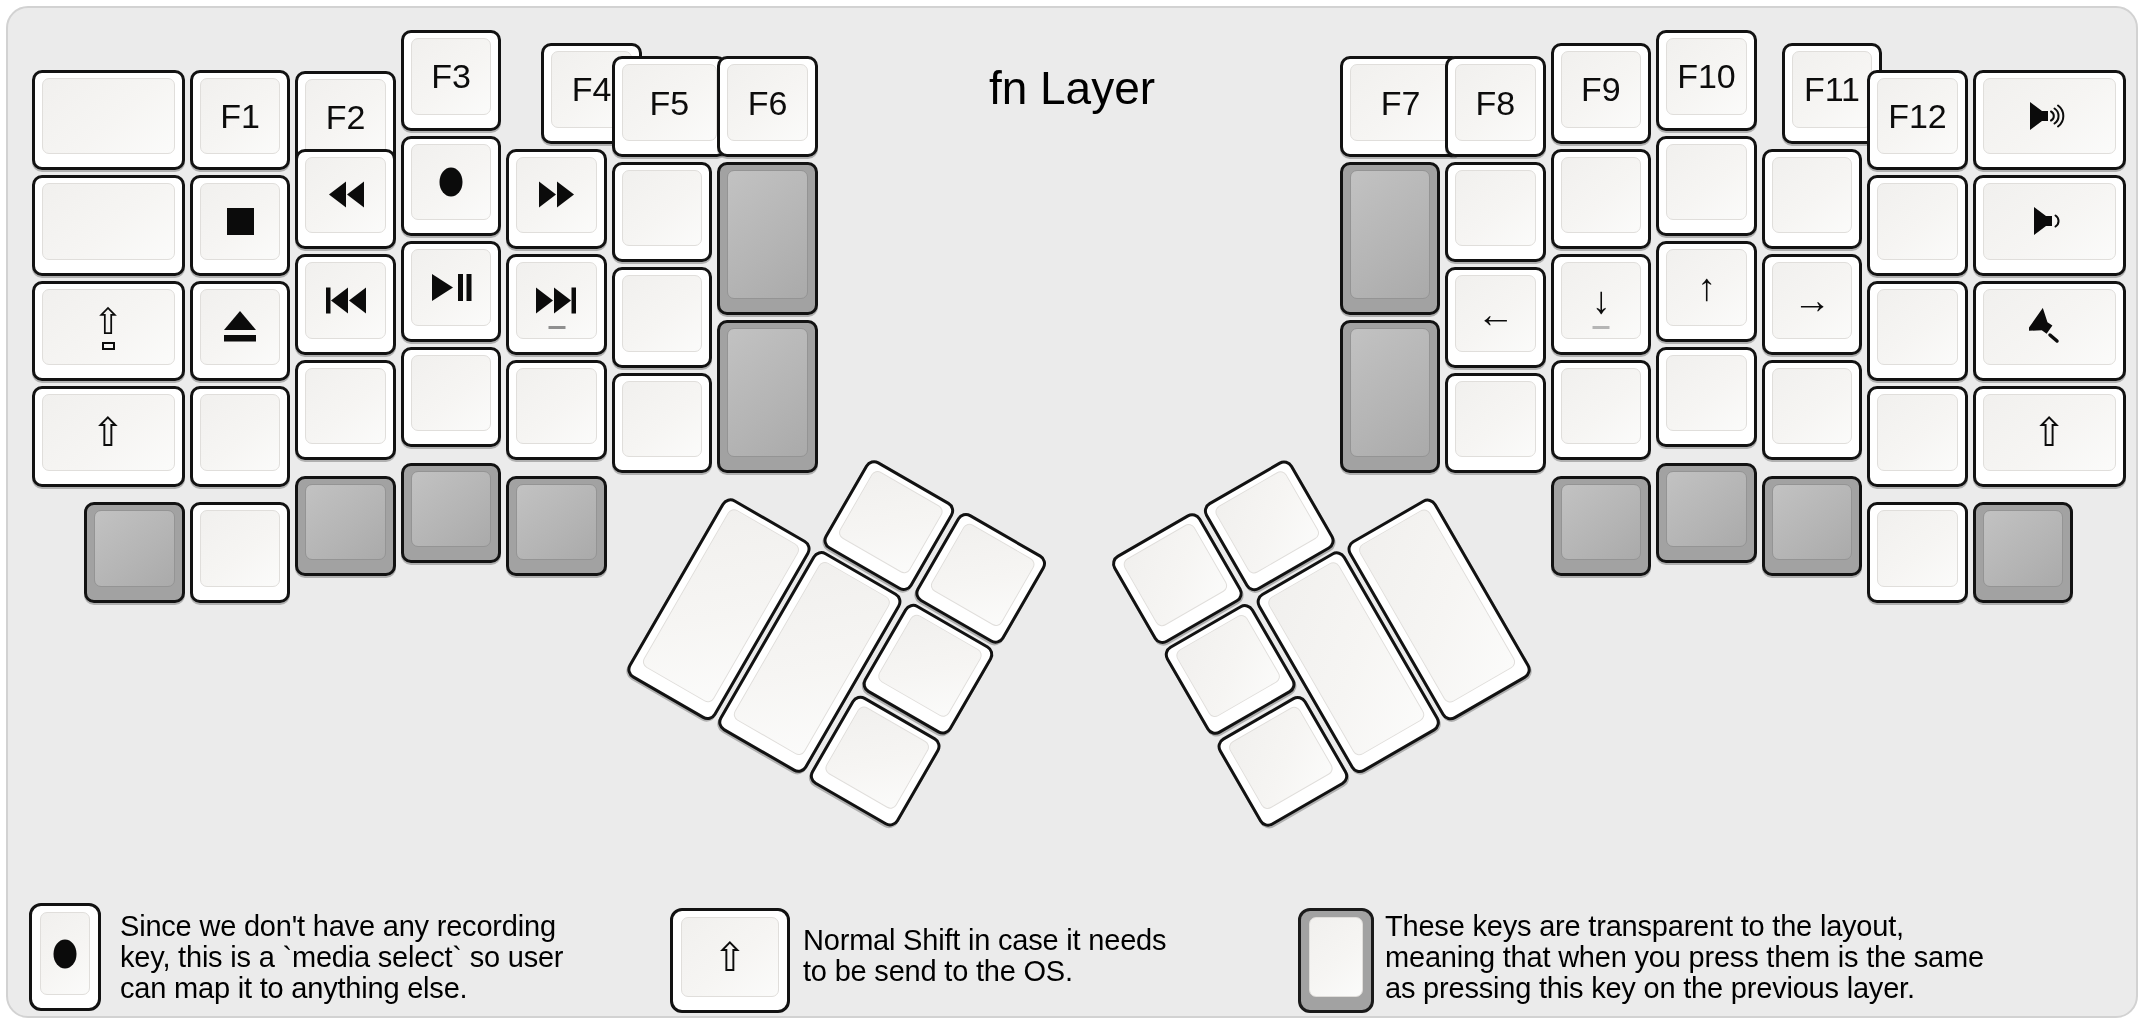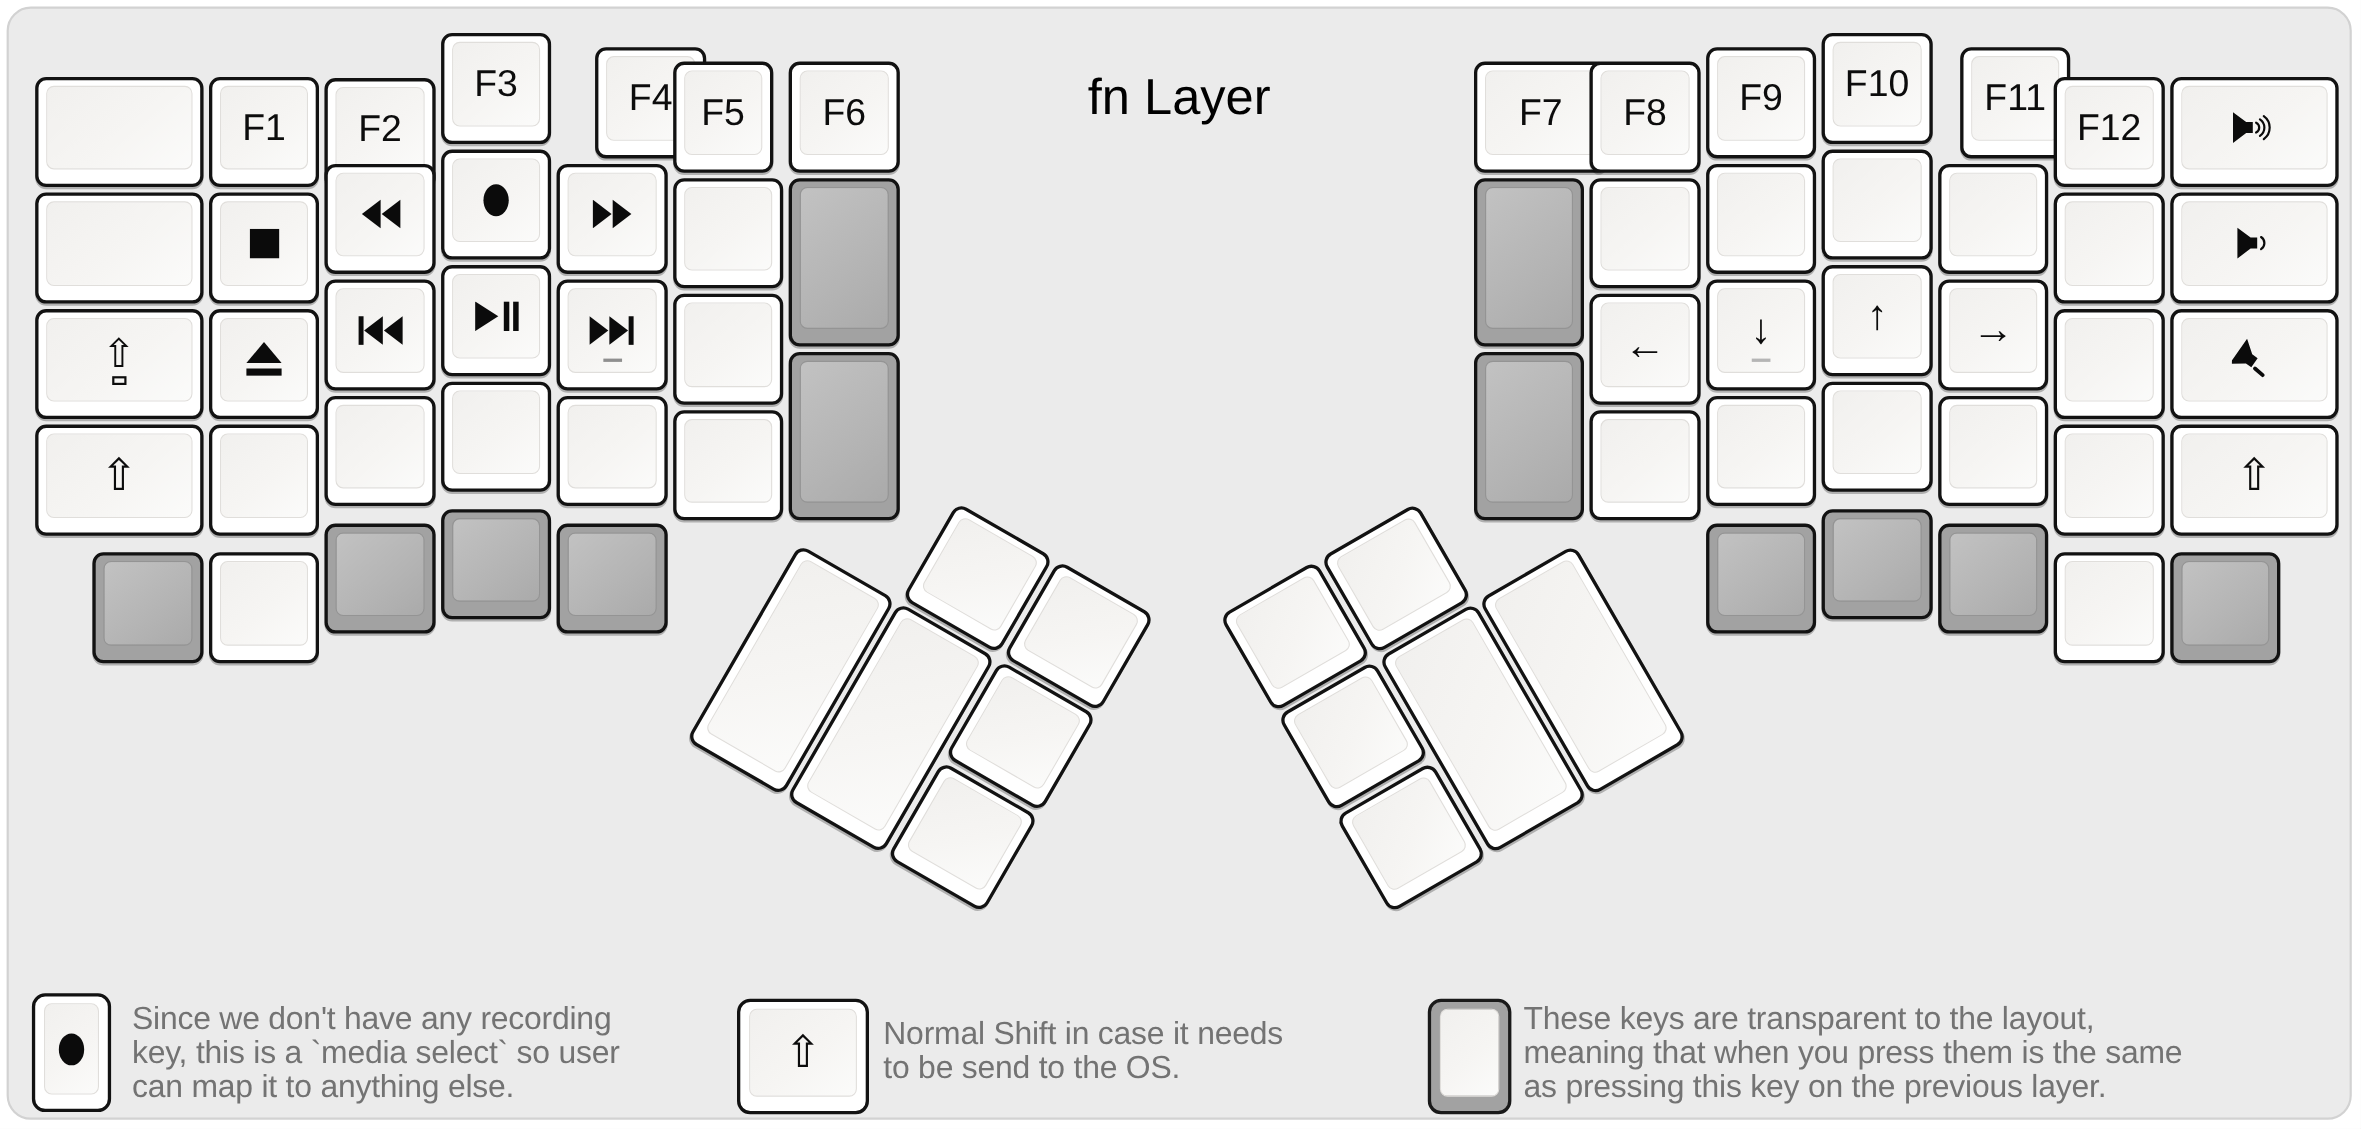--- a/index.html
+++ b/index.html
@@ -23,21 +23,21 @@
   .caps-wrap{display:flex;flex-direction:column;align-items:center;line-height:1;}
   .caps-rect{display:block;width:13px;height:8px;border:2.5px solid #0c0c0c;margin-top:2px;box-sizing:border-box;}
   svg.kicon{display:block;}
   svg.kicon .solid{fill:#0b0b0b;stroke:none;}
   svg.kicon .arc{fill:none;stroke:#0b0b0b;stroke-width:2;stroke-linecap:round;}
 
   .note{position:absolute;}
   .note-key{position:absolute;border:3px solid #121212;border-radius:12px;box-sizing:border-box;background:#fff;}
   .note-key.gray{background:#a2a2a2;border-color:#1a1a1a;}
   .note-key .keytop{left:8px;right:8px;top:6px;bottom:13px;}
-  .note-text{position:absolute;font-size:29px;line-height:31px;color:#737373;white-space:nowrap;letter-spacing:-0.2px;}
+  .note-text{position:absolute;font-size:29px;line-height:31px;color:#000000;white-space:nowrap;letter-spacing:-0.2px;}
 </style>
 </head>
 <body>
 
 <div id="page">
   <div id="canvas">
     <div id="kb-title">fn Layer</div>
     <div id="keys">
         <div class="key" style="left: 23.5px; top: 61.5625px; width: 153.25px; height: 100.5px;">
           <div class="keytop"></div>
@@ -149,21 +149,21 @@
               <polygon class="solid" points="1,0.5 1,26.5 18,13.5"></polygon>
               <polygon class="solid" points="19,0.5 19,26.5 36,13.5"></polygon>
               <rect class="solid" x="36.5" y="0.5" width="4.5" height="26"></rect>
             </svg>
             <span class="subbar" style="background: rgb(143, 143, 143);"></span>
           </div>
         </div>
         <div class="key" style="left: 498.25px; top: 351.688px; width: 100.5px; height: 100.5px;">
           <div class="keytop"></div>
         </div>
-        <div class="key" style="left: 603.75px; top: 48.375px; width: 91px; height: 100.5px;">
+        <div class="key" style="left: 603.75px; top: 48.375px; width: 115px; height: 100.5px;">
           <div class="keytop">
             <span class="klabel">F5</span>
           </div>
         </div>
         <div class="key" style="left: 603.75px; top: 153.875px; width: 100.5px; height: 100.5px;">
           <div class="keytop"></div>
         </div>
         <div class="key" style="left: 603.75px; top: 259.375px; width: 100.5px; height: 100.5px;">
           <div class="keytop"></div>
         </div>

